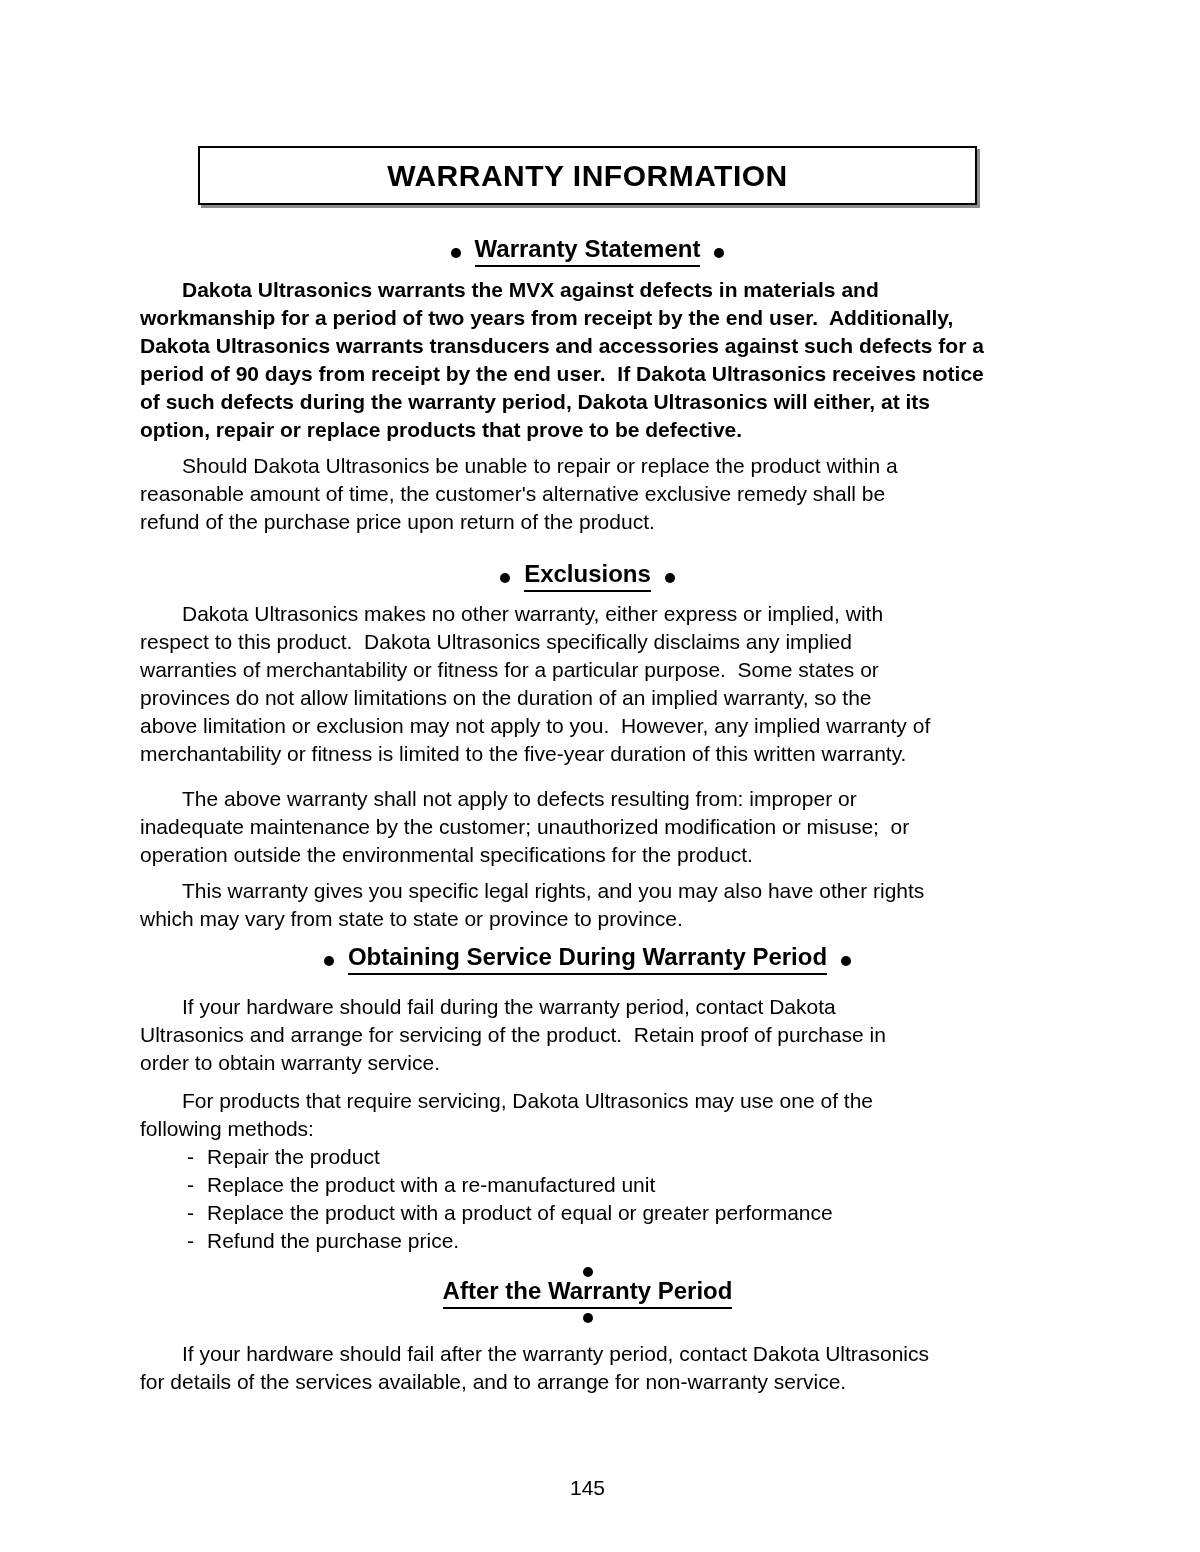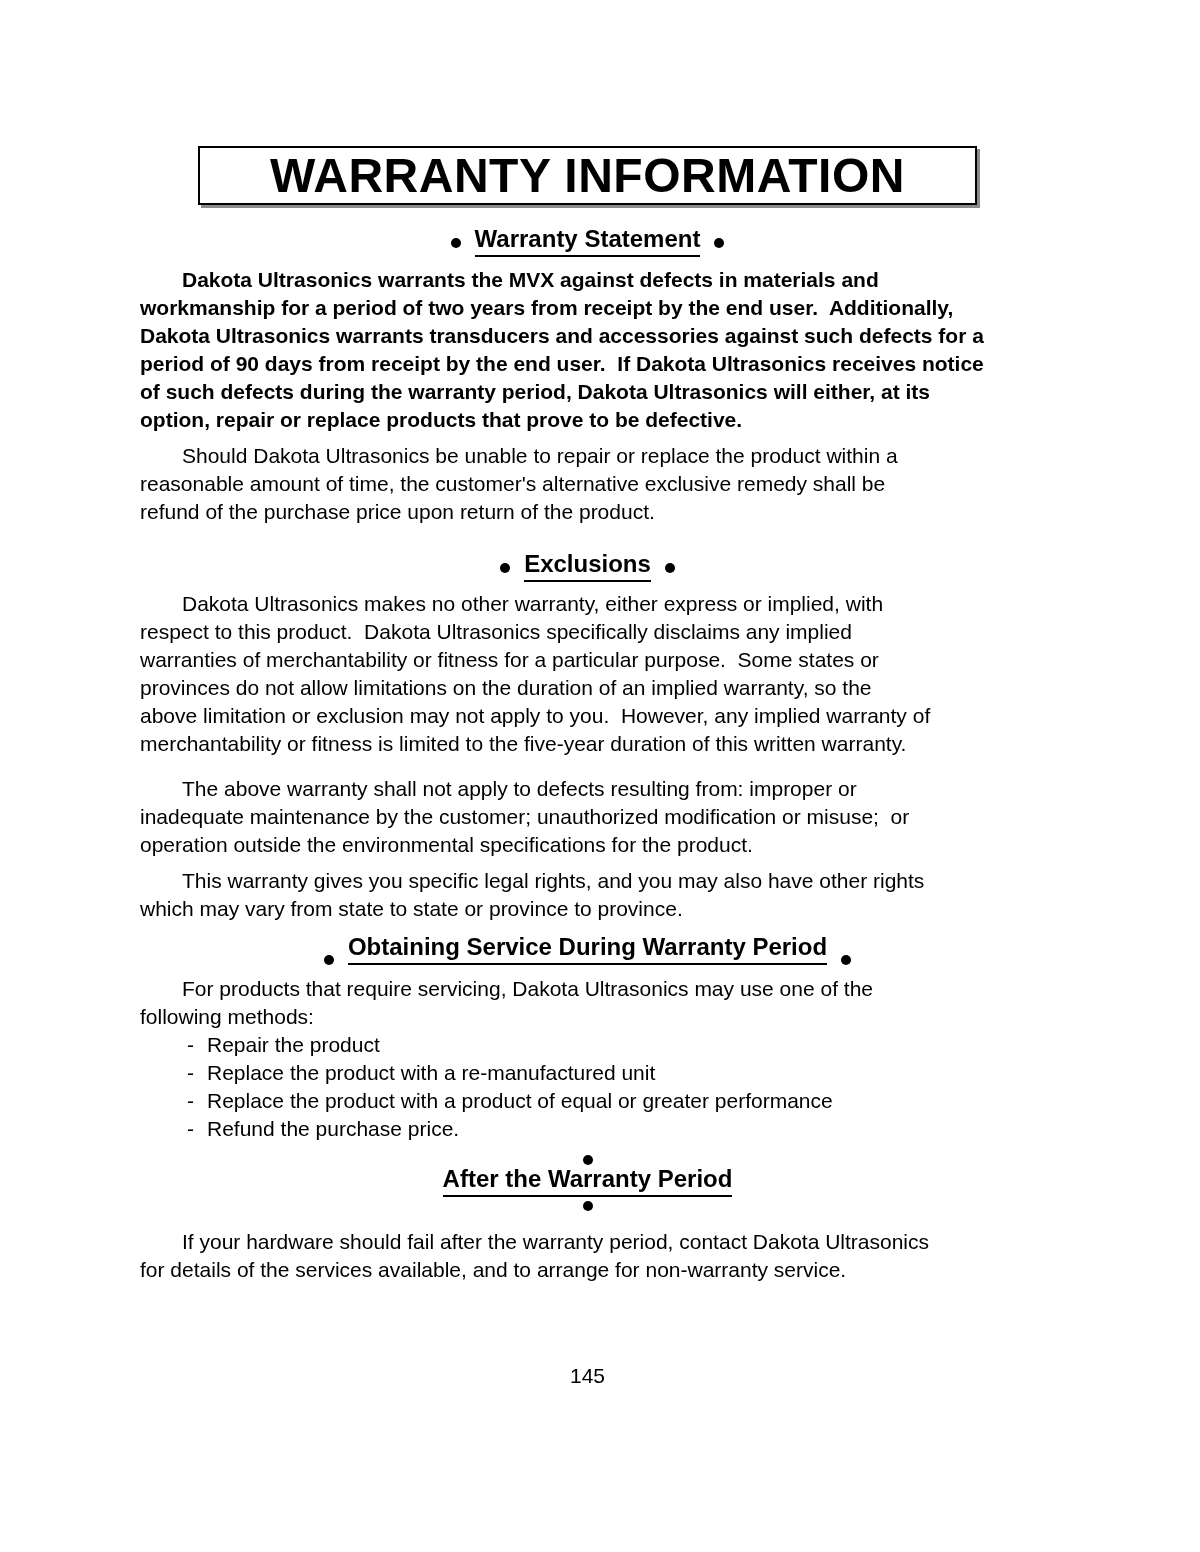--- a/index.html
+++ b/index.html
@@ -26,21 +26,21 @@
     margin: 146px auto 0 auto;
     border: 2px solid #000000;
     box-shadow: 3px 3px 0 #8c8c8c;
     background: #ffffff;
     display: flex;
     align-items: center;
     justify-content: center;
   }
   .title-box h1 {
     margin: 0;
-    font-size: 48px;
+    font-size: 30px;
     line-height: 38px;
     font-weight: bold;
     letter-spacing: 0.5px;
     white-space: pre;
   }
   
   .heading {
     display: flex;
     align-items: center;
     justify-content: center;
@@ -55,23 +55,23 @@
     background: #000000;
     flex: 0 0 auto;
     margin-top: 4px;
   }
   .heading .label {
     margin: 0 14px;
     border-bottom: 2.5px solid #000000;
     padding-bottom: 2px;
     white-space: pre;
   }
-  .h-ws { margin-top: 20px; }
+  .h-ws { margin-top: 30px; }
   .h-ex { margin-top: 24px; }
-  .h-os { margin-top: 10px; align-items: flex-end; }
+  .h-os { margin-top: 10px; }
   .h-aw { margin-top: 8px; flex-direction: column; }
   
   .para {
     margin: 0;
     white-space: pre;
     text-indent: 42px;
   }
   .p-after-heading { margin-top: 9px; font-weight: bold; }
   .mt8  { margin-top: 8px; }
   .mt17 { margin-top: 17px; }
@@ -136,20 +136,23 @@
 inadequate maintenance by the customer; unauthorized modification or misuse;  or
 operation outside the environmental specifications for the product.</p>
     <p class="para mt8">This warranty gives you specific legal rights, and you may also have other rights
 which may vary from state to state or province to province.</p>
 
     <div class="heading h-os">
       <span class="dot"></span>
       <span class="label">Obtaining Service During Warranty Period</span>
       <span class="dot"></span>
     </div>
+    <p class="para mt18">If your hardware should fail during the warranty period, contact Dakota
+Ultrasonics and arrange for servicing of the product.  Retain proof of purchase in
+order to obtain warranty service.</p>
     <p class="para mt10">For products that require servicing, Dakota Ultrasonics may use one of the
 following methods:</p>
 
     <ul class="method-list">
       <li>
         <span class="dash">-</span>
         <span>Repair the product</span>
       </li>
       <li>
         <span class="dash">-</span>

